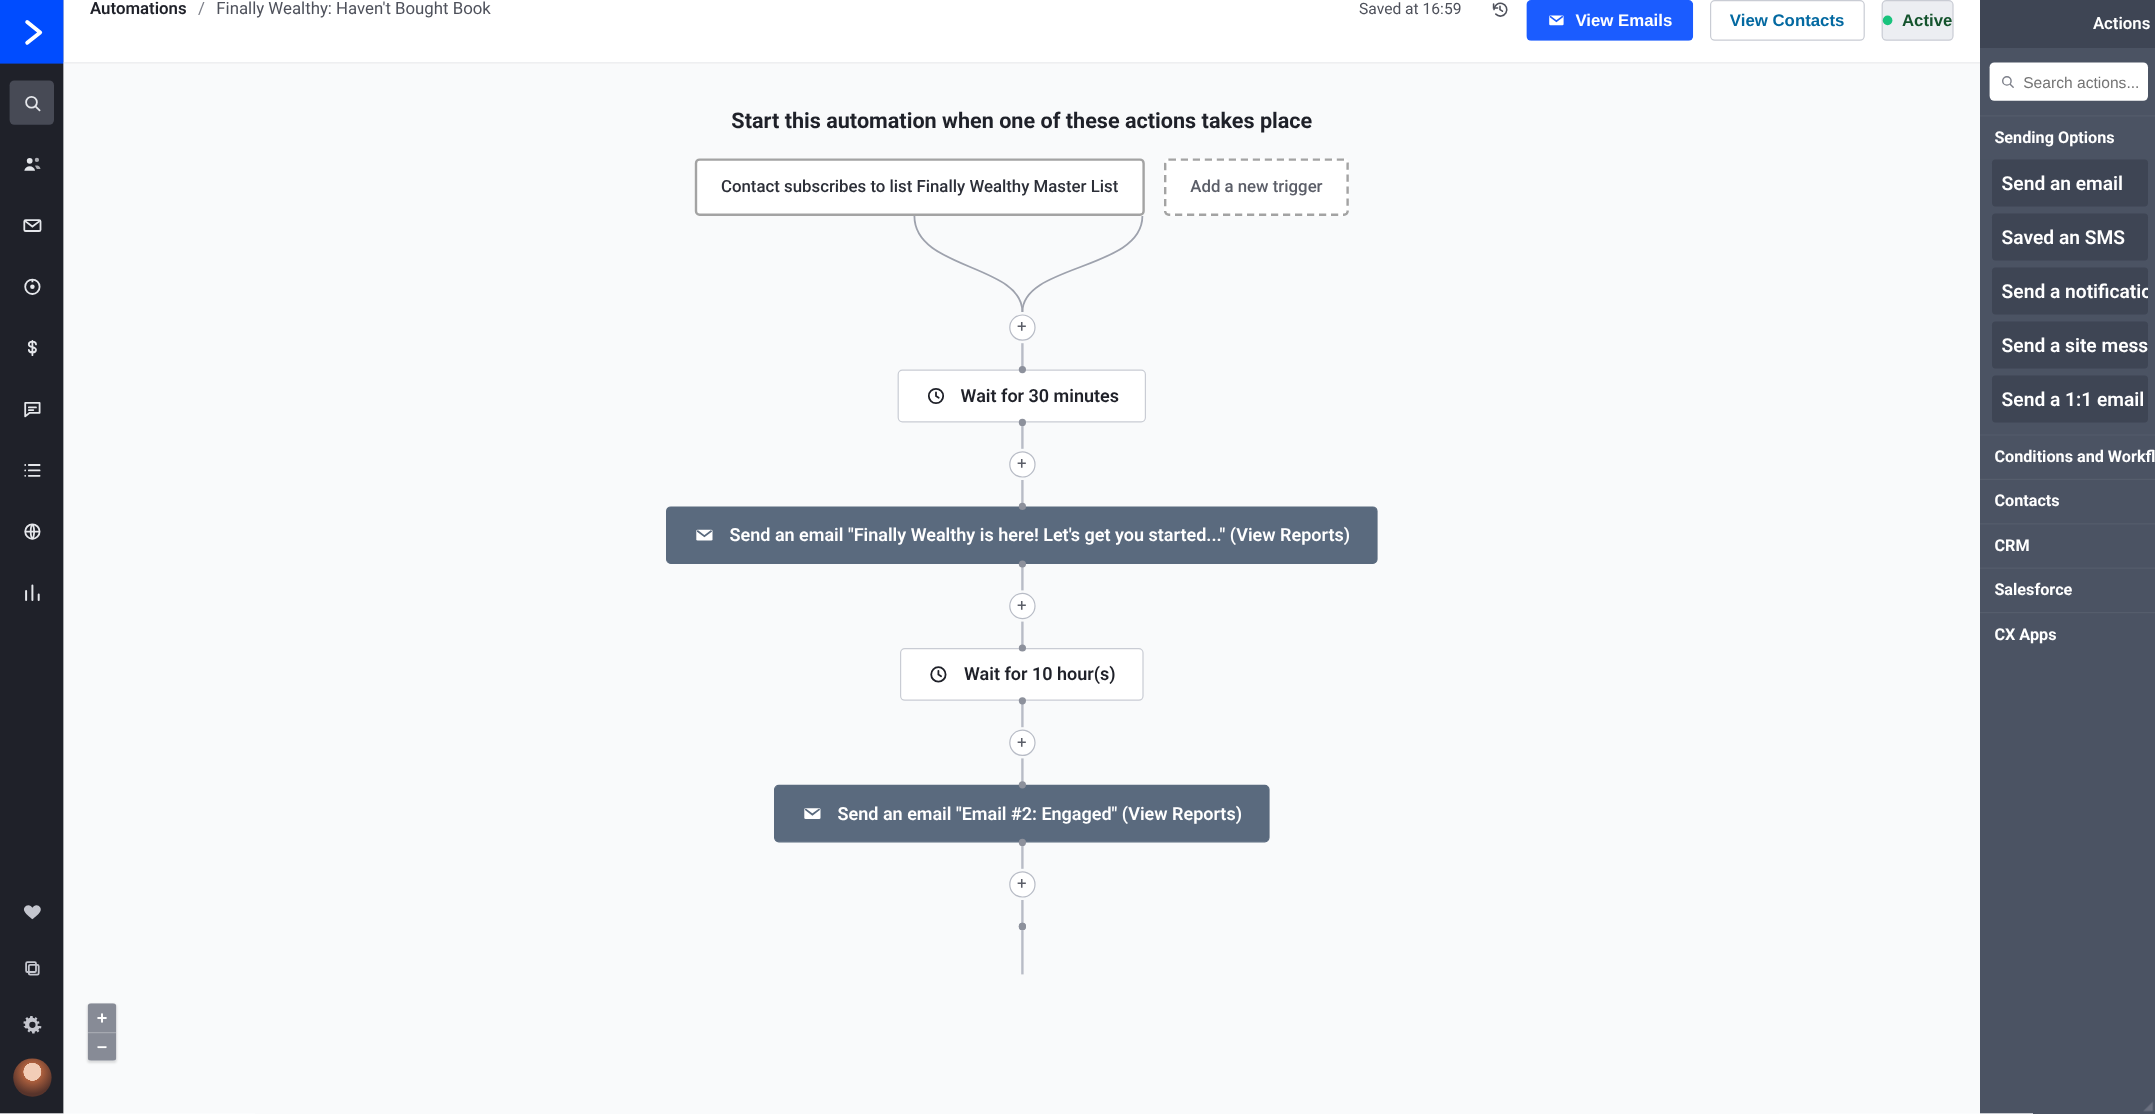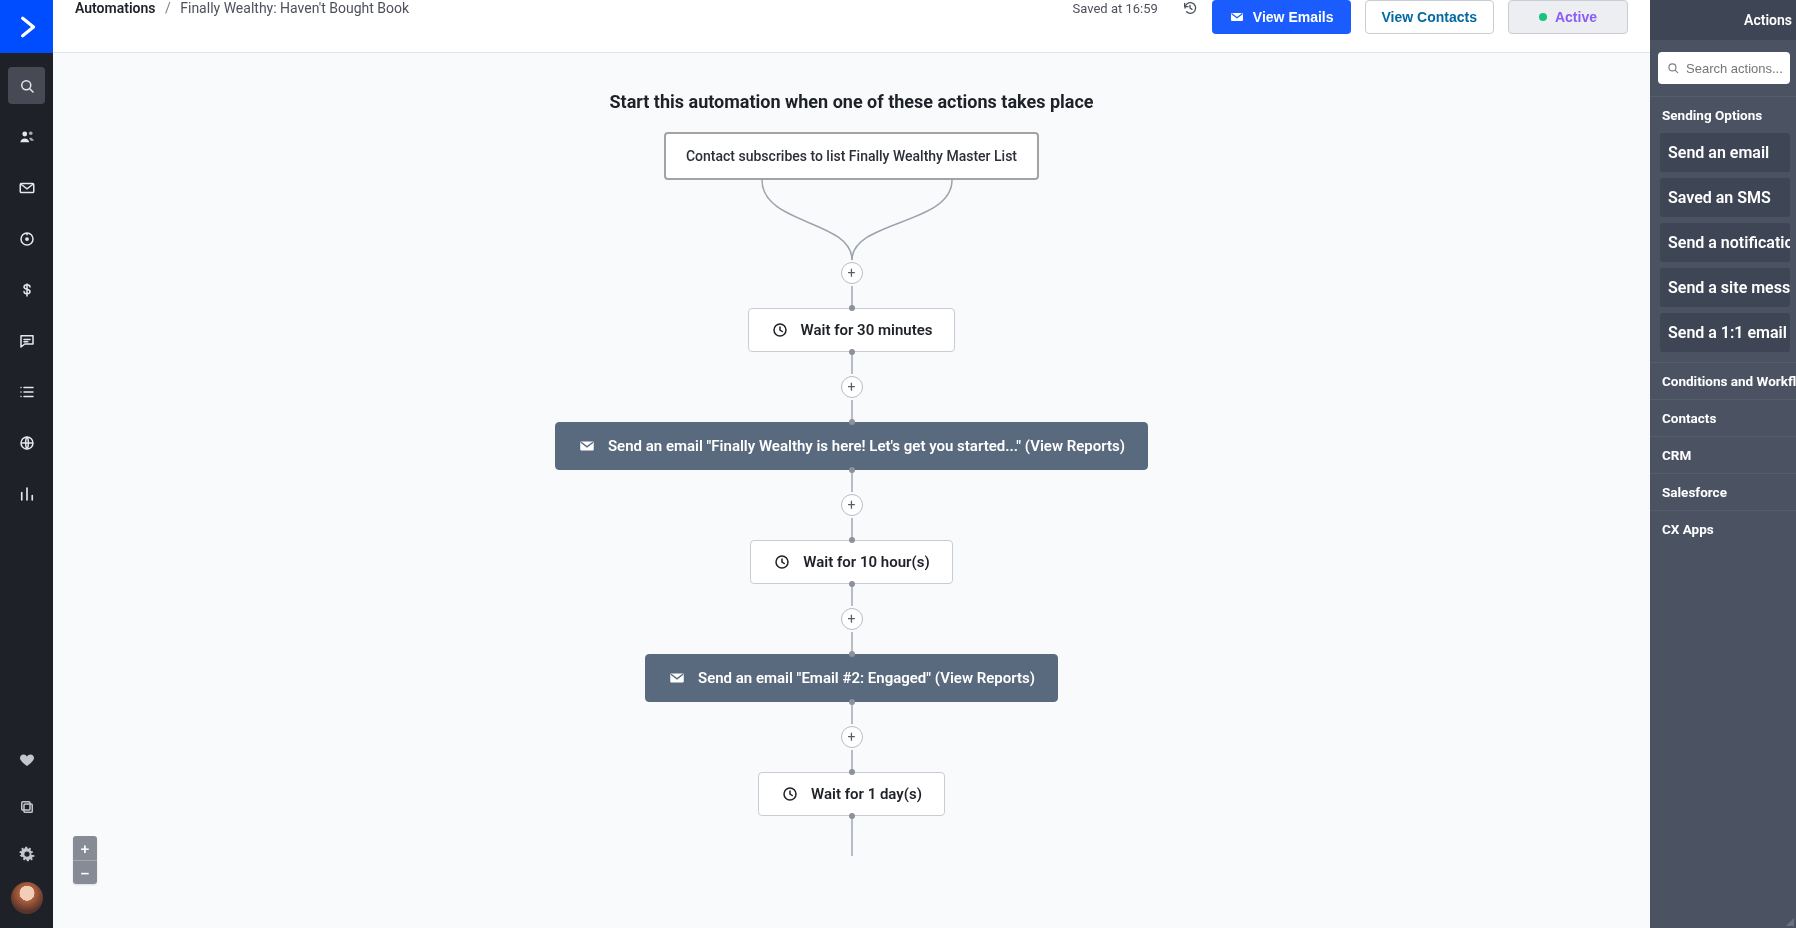--- a/index.html
+++ b/index.html
@@ -67,22 +67,22 @@
   .btn {
     height: 34px; border-radius: 4px;
     padding: 0 16px; font-size: 14px; font-weight: 600;
     display: inline-flex; align-items: center; gap: 8px;
     border: 1px solid transparent; cursor: pointer;
     white-space: nowrap;
   }
   .btn-primary { background: #1b5cff; color: #fff; }
   .btn-outline { background: #fff; color: #0369a1; border-color: #c9ccd4; }
   .btn-status {
-    background: #eceef2; color: #8b5cf6; border-color: #c9ccd4;
-    padding: 0 30px;
+    background: #eceef2; color: #14532d; border-color: #c9ccd4;
+    padding: 0 0;
   }
   .status-dot { width: 8px; height: 8px; border-radius: 50%; background: #19c37d; }
 
   
   .canvas-wrap { flex: 1; position: relative; background: #f9fafb; overflow: auto; }
   .canvas {
     position: relative;
     width: 100%;
     min-height: 860px;
     display: flex; flex-direction: column; align-items: center;
@@ -356,20 +356,23 @@
   </div>
 
   <div class="canvas-wrap">
     <div class="canvas">
       <h2>Start this automation when one of these actions takes place</h2>
 
       <div class="trigger-row">
         <div class="trigger-box">
           <span>Contact subscribes to list Finally Wealthy Master List</span>
         </div>
+        <div class="add-trigger-box">
+          <span>Add a new trigger</span>
+        </div>
       </div>
 
       <svg class="connector-svg" width="320" height="80" viewBox="0 0 320 80">
         <path d="M70 0 C70 45 160 40 160 80" stroke="#9ea2ad" stroke-width="1.5" fill="none"></path>
         <path d="M260 0 C260 45 160 40 160 80" stroke="#9ea2ad" stroke-width="1.5" fill="none"></path>
       </svg>
 
       <div class="flow-seg">
         <div class="plus-circle"></div>
         <div class="vline short"></div>
@@ -432,29 +435,20 @@
             </span>
           <span>Send an email "Email #2: Engaged" (View Reports)</span>
         </div>
 
         <div class="dot"></div>
         <div class="vline short"></div>
         <div class="plus-circle"></div>
         <div class="vline short"></div>
         <div class="dot"></div>
 
-        <div class="node">
-          <span class="node-icon i">
-              <svg viewBox="0 0 24 24" fill="none">
-                <circle cx="12" cy="12" r="8" stroke="#1f2129" stroke-width="2"></circle>
-                <path d="M12 8v4l3 2" stroke="#1f2129" stroke-width="2" stroke-linecap="round"></path>
-              </svg>
-            </span>
-          <span>Wait for 1 day(s)</span>
-        </div>
 
         <div class="dot"></div>
         <div class="vline" style="height:40px"></div>
       </div>
     </div>
 
     <div class="zoom-ctrls">
       <button>+</button>
       <button>–</button>
     </div>

